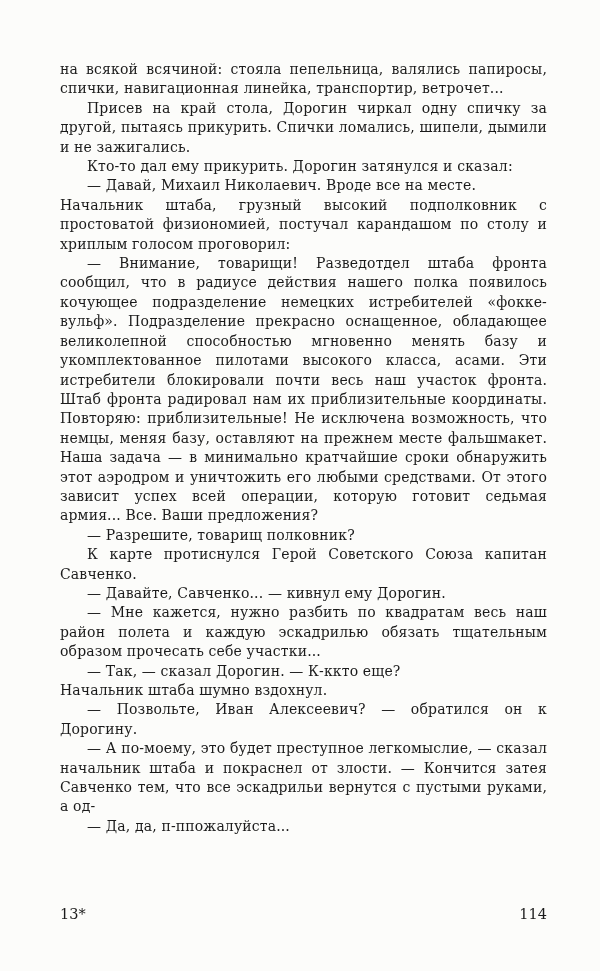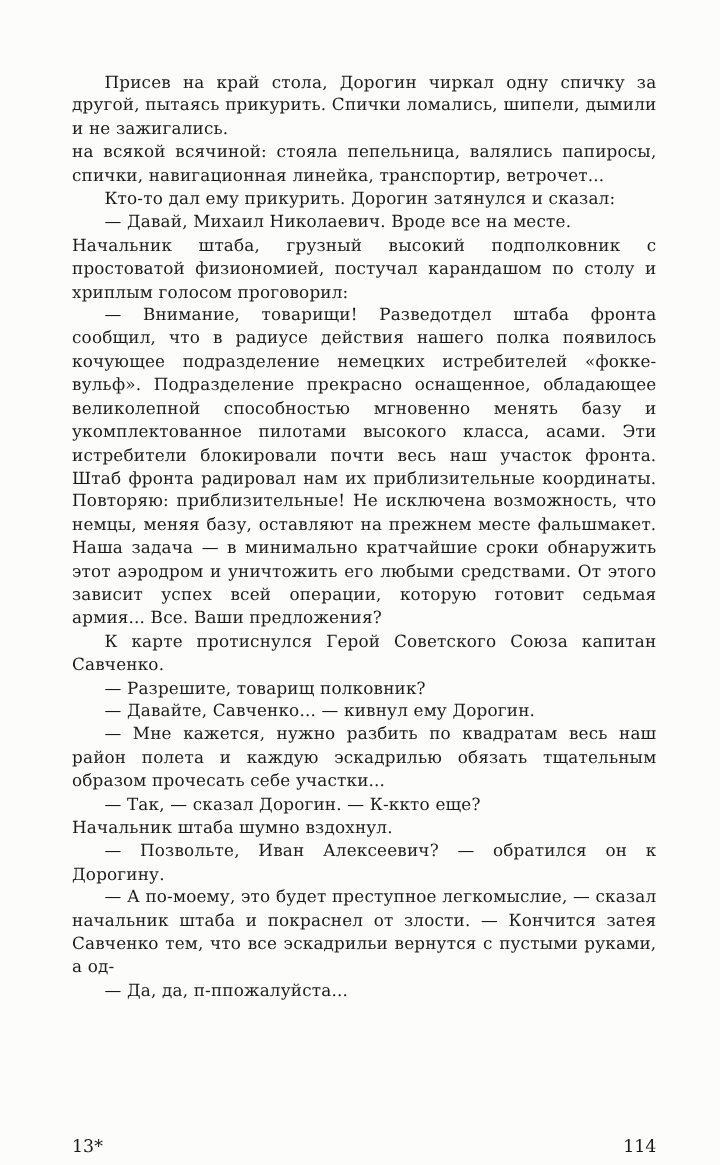--- a/index.html
+++ b/index.html
@@ -40,37 +40,36 @@
     text-indent: 27px;
   }
   .footer {
     position: absolute;
     left: 60px;
     width: 487px;
     top: 906px;
     display: flex;
     justify-content: space-between;
     font-size: 14.5px;
-    margin-top: 42px;
   }
 </style>
 </head>
 <body>
 
 <div class="page">
 
   <div class="text-block">
+      <p class="para">на всякой всячиной: стояла пепельница, валялись папиросы, спички, навигационная линейка, транспортир, ветрочет...</p>
       <p class="para indent">Присев на край стола, Дорогин чиркал одну спичку за другой, пытаясь прикурить. Спички ломались, шипели, дымили и не зажигались.</p>
-      <p class="para">на всякой всячиной: стояла пепельница, валялись папиросы, спички, навигационная линейка, транспортир, ветрочет...</p>
       <p class="para indent">Кто-то дал ему прикурить. Дорогин затянулся и сказал:</p>
       <p class="para indent">— Давай, Михаил Николаевич. Вроде все на месте.</p>
       <p class="para">Начальник штаба, грузный высокий подполковник с простоватой физиономией, постучал карандашом по столу и хриплым голосом проговорил:</p>
       <p class="para indent">— Внимание, товарищи! Разведотдел штаба фронта сообщил, что в радиусе действия нашего полка появилось кочующее подразделение немецких истребителей «фокке-вульф». Подразделение прекрасно оснащенное, обладающее великолепной способностью мгновенно менять базу и укомплектованное пилотами высокого класса, асами. Эти истребители блокировали почти весь наш участок фронта. Штаб фронта радировал нам их приблизительные координаты. Повторяю: приблизительные! Не исключена возможность, что немцы, меняя базу, оставляют на прежнем месте фальшмакет. Наша задача — в минимально кратчайшие сроки обнаружить этот аэродром и уничтожить его любыми средствами. От этого зависит успех всей операции, которую готовит седьмая армия... Все. Ваши предложения?</p>
+      <p class="para indent">— Разрешите, товарищ полковник?</p>
       <p class="para indent">К карте протиснулся Герой Советского Союза капитан Савченко.</p>
-      <p class="para indent">— Разрешите, товарищ полковник?</p>
       <p class="para indent">— Давайте, Савченко... — кивнул ему Дорогин.</p>
       <p class="para indent">— Мне кажется, нужно разбить по квадратам весь наш район полета и каждую эскадрилью обязать тщательным образом прочесать себе участки...</p>
       <p class="para indent">— Так, — сказал Дорогин. — К-ккто еще?</p>
       <p class="para">Начальник штаба шумно вздохнул.</p>
       <p class="para indent">— Позвольте, Иван Алексеевич? — обратился он к Дорогину.</p>
       <p class="para indent">— А по-моему, это будет преступное легкомыслие, — сказал начальник штаба и покраснел от злости. — Кончится затея Савченко тем, что все эскадрильи вернутся с пустыми руками, а од-</p>
       <p class="para indent">— Да, да, п-ппожалуйста...</p>
     </div>
 
   <div class="footer">

